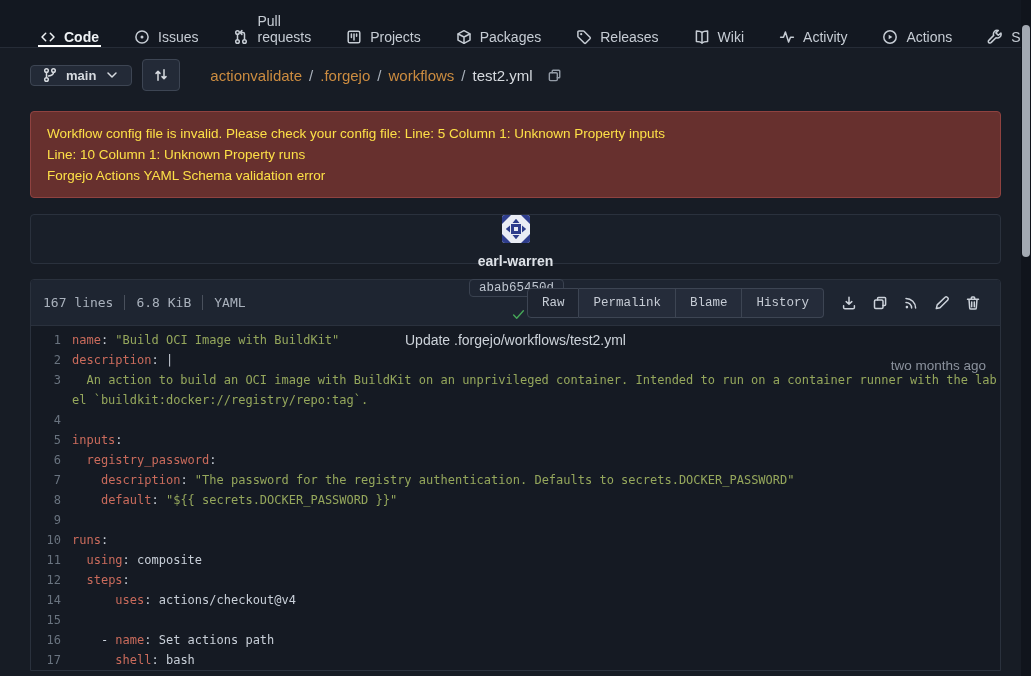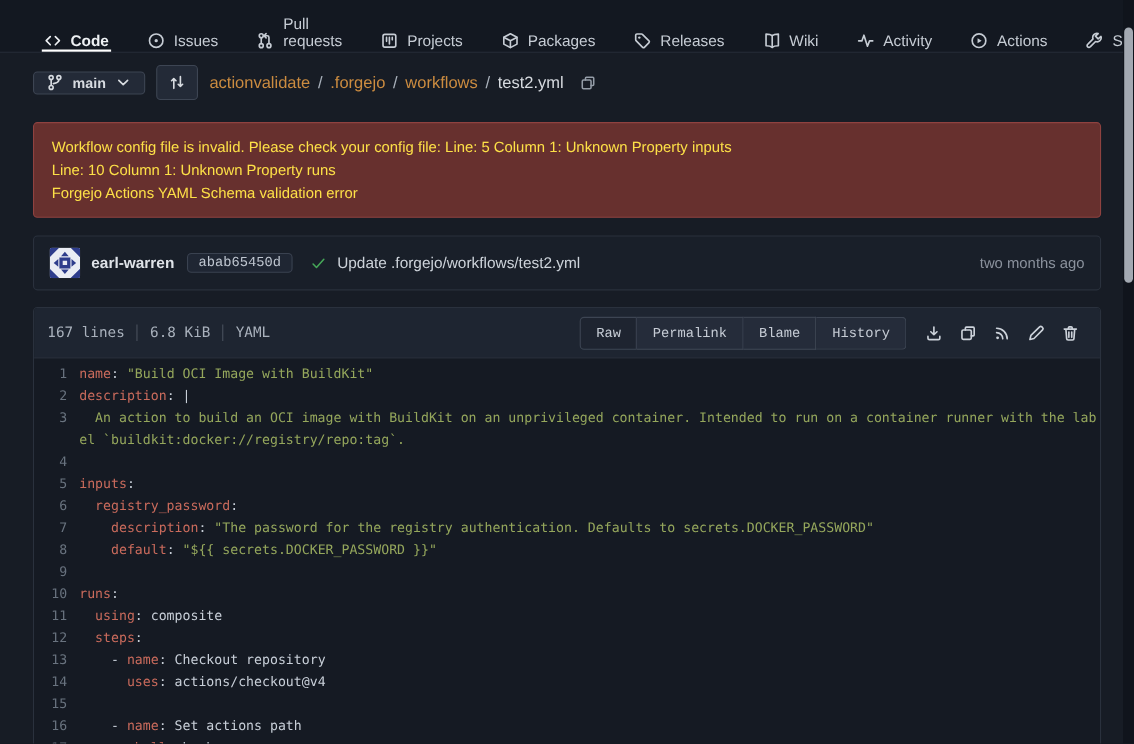--- a/index.html
+++ b/index.html
@@ -30,35 +30,35 @@
   .nav-icon svg{width:16px;height:16px}
   
   .crumb-row{display:flex;align-items:center;padding:11px 30px 12px;gap:10px}
   .branch-btn{
     display:flex;align-items:center;gap:8px;height:21px;padding:0 11px;
     background:#232a37;border:1px solid var(--btn-border);border-radius:4px;
     color:#d7dbe0;font-size:13px;font-weight:600;cursor:pointer;
   }
   .square-btn{width:38px;height:32px;display:flex;align-items:center;justify-content:center;
     background:#232a37;border:1px solid var(--btn-border);border-radius:4px;color:#d7dbe0;cursor:pointer}
-  .breadcrumb{display:flex;align-items:flex-start;gap:7px;font-size:15px;margin-left:0}
+  .breadcrumb{display:flex;align-items:flex-start;gap:7px;font-size:15px;margin-left:20px}
   .crumb.link{color:var(--accent);cursor:pointer}
   .crumb.current{color:#d7dbe0}
   .crumb-sep{color:#aab2bc}
   .crumb-copy{color:#949ca7;margin-left:4px;cursor:pointer}
   
   .error-banner{
     margin:8px 30px 16px;background:var(--error-bg);border:1px solid var(--error-border);
     border-radius:4px;padding:11px 16px;color:#fde047;font-size:13.5px;line-height:21px;
   }
   
   .commit-bar{
     margin:0 30px 15px;height:50px;background:var(--commit-bg);
     border:1px solid var(--box-border);border-radius:4px;
-    display:flex;align-items:center;padding:0 14px;gap:10px;
+    display:flex;align-items:center;padding:0 14px;gap:10px;flex-direction:column;
   }
   .avatar{width:28px;height:28px;border-radius:3px;overflow:hidden;flex:0 0 28px}
   .commit-author{font-weight:700;color:#dfe3e8}
   .commit-hash{
     font-family:Liberation Mono, monospace;font-size:12.5px;color:#bfc6d0;
     background:#1f2633;border:1px solid #3a4250;border-radius:4px;padding:1px 9px;margin-left:2px;cursor:pointer;
   }
   .commit-check{color:var(--success);margin-left:6px}
   .commit-msg{color:#cdd3da}
   .commit-time{margin-left:auto;color:var(--muted);font-size:13.5px}
@@ -360,24 +360,20 @@
       </div>
       <div class="code-row">
         <span class="gutter">11</span>
         <span class="line-content"><span class="tok-p">  </span><span class="tok-k">using</span><span class="tok-p">: composite</span></span>
       </div>
       <div class="code-row">
         <span class="gutter">12</span>
         <span class="line-content"><span class="tok-p">  </span><span class="tok-k">steps</span><span class="tok-p">:</span></span>
       </div>
       <div class="code-row">
-        <span class="gutter">13</span>
-        <span class="line-content"><span class="tok-p">    - </span><span class="tok-k">name</span><span class="tok-p">: Checkout repository</span></span>
-      </div>
-      <div class="code-row">
         <span class="gutter">14</span>
         <span class="line-content"><span class="tok-p">      </span><span class="tok-k">uses</span><span class="tok-p">: actions/checkout@v4</span></span>
       </div>
       <div class="code-row">
         <span class="gutter">15</span>
         <span class="line-content"></span>
       </div>
       <div class="code-row">
         <span class="gutter">16</span>
         <span class="line-content"><span class="tok-p">    - </span><span class="tok-k">name</span><span class="tok-p">: Set actions path</span></span>

